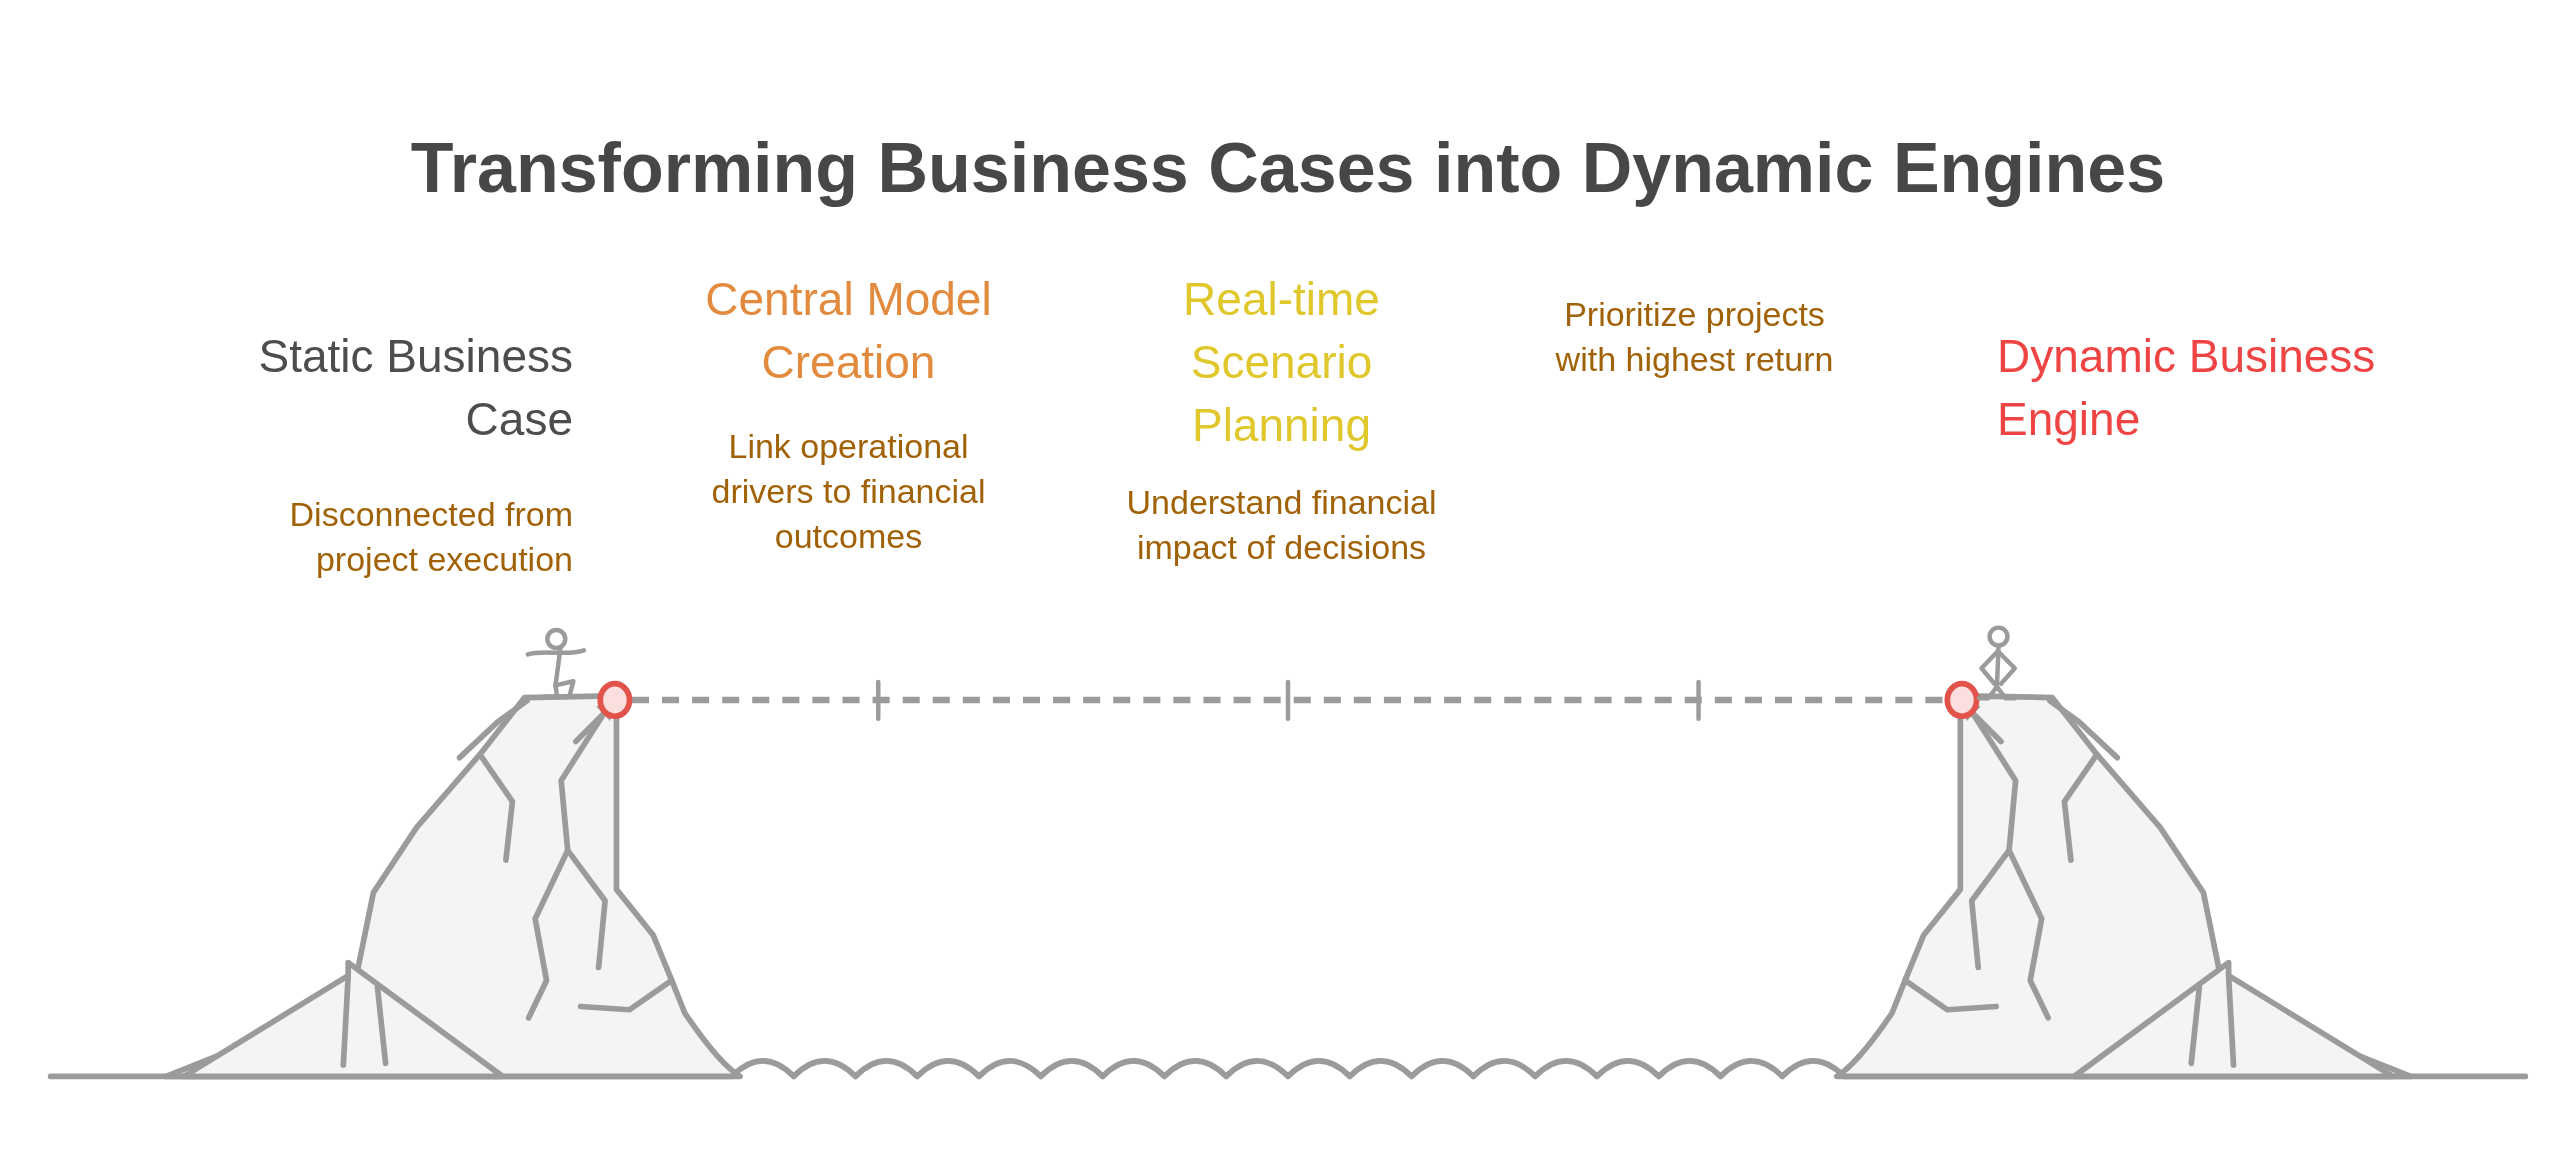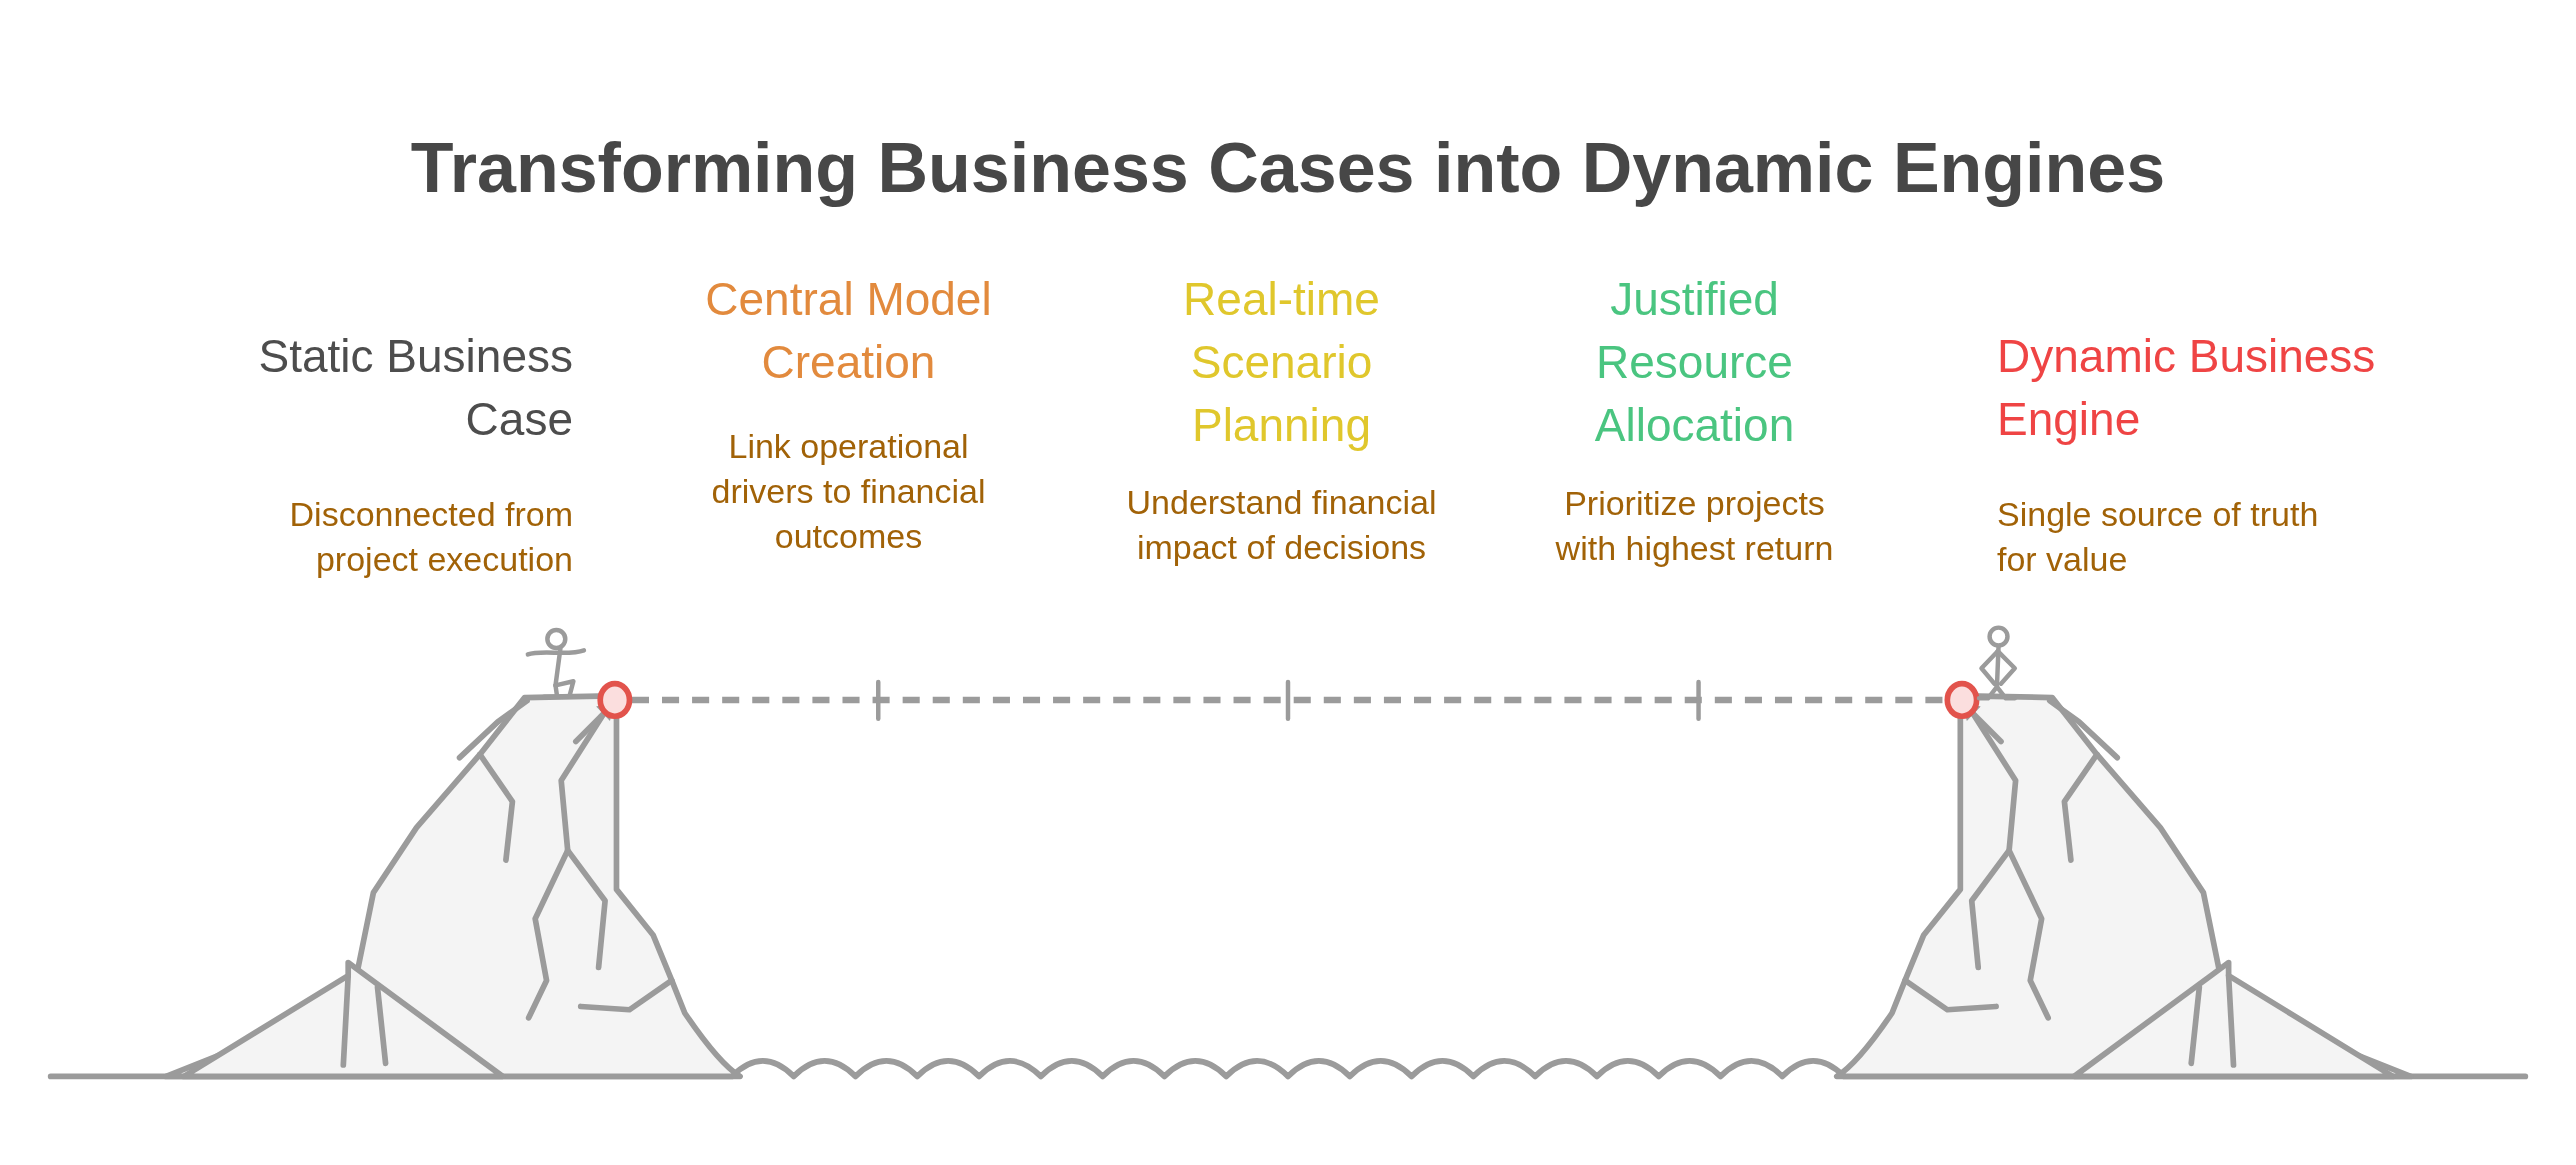--- a/index.html
+++ b/index.html
@@ -118,28 +118,23 @@
 
   <section class="col col-3">
     <div class="heading" style="color: rgb(224, 199, 44);">Real-time
 Scenario
 Planning</div>
     <div class="body">Understand financial
 impact of decisions</div>
   </section>
 
   <section class="col col-4">
-    <div class="heading" style="color: rgb(74, 197, 128);">Justified
-Resource
-Allocation</div>
     <div class="body">Prioritize projects
 with highest return</div>
   </section>
 
   <section class="col col-5">
     <div class="heading" style="color: #ef4444;">Dynamic Business
 Engine</div>
-    <div class="body">Single source of truth
-for value</div>
   </section>
 
 </div>
 
 
 </body></html>

